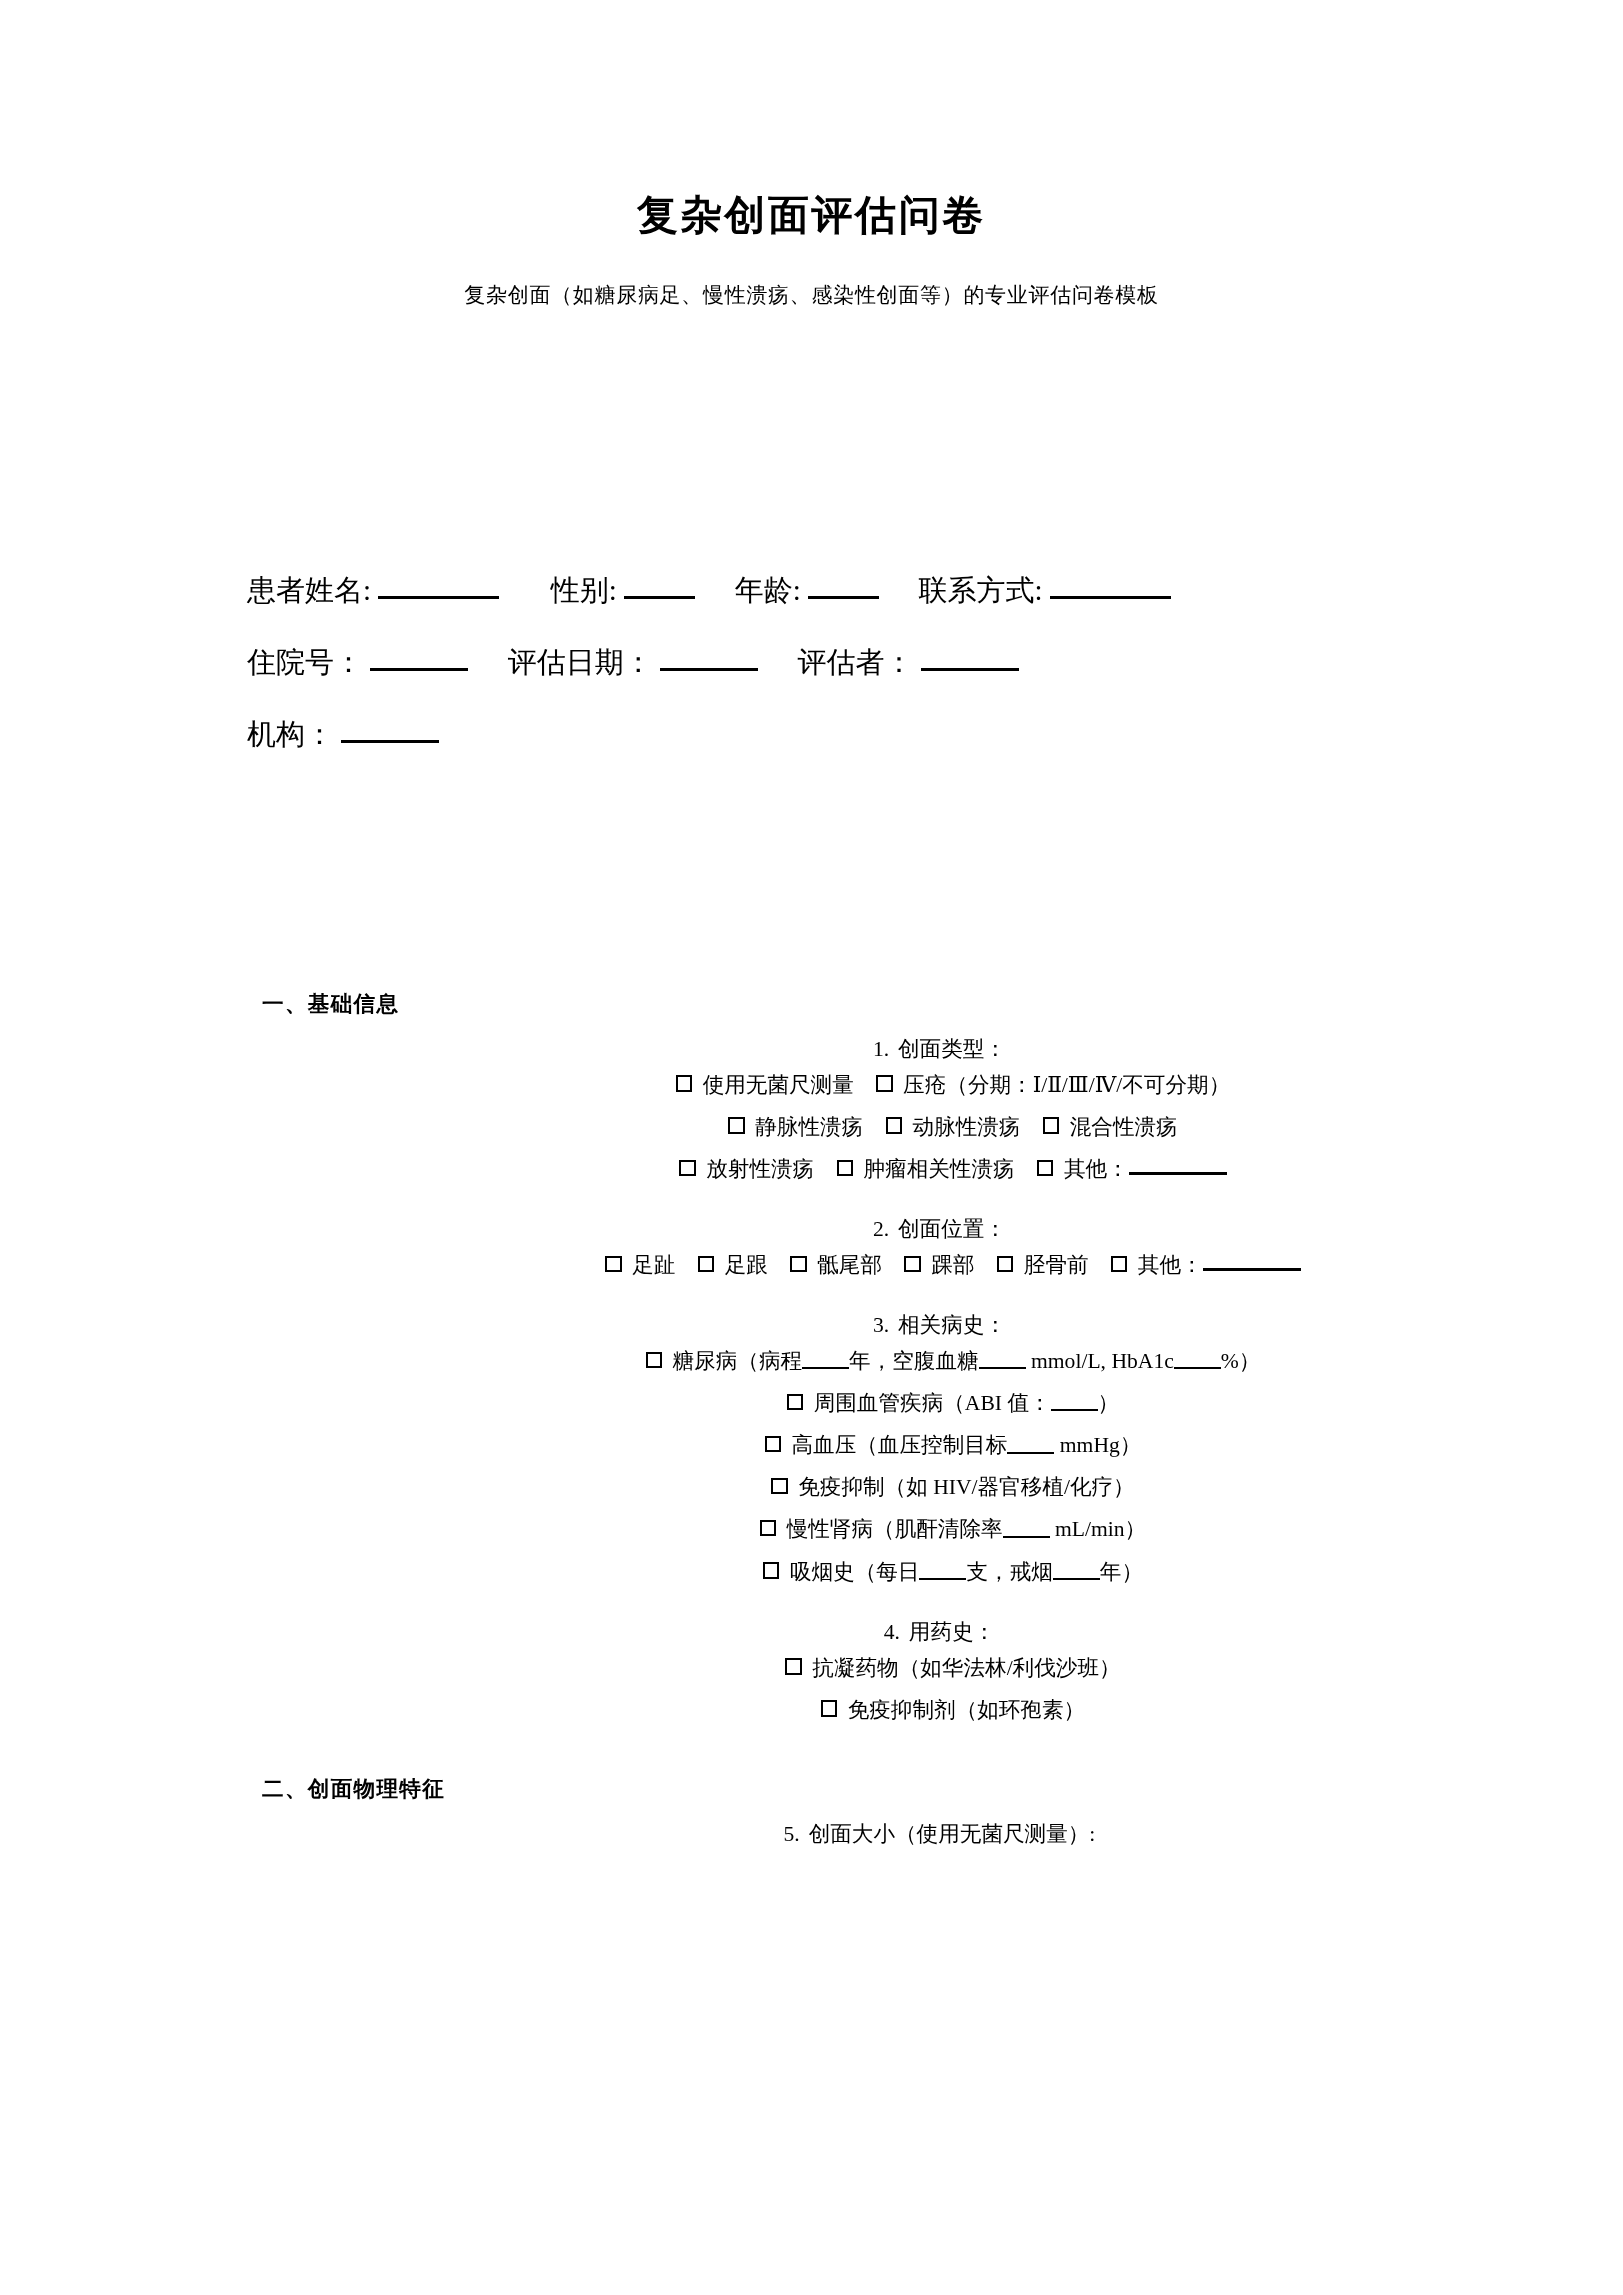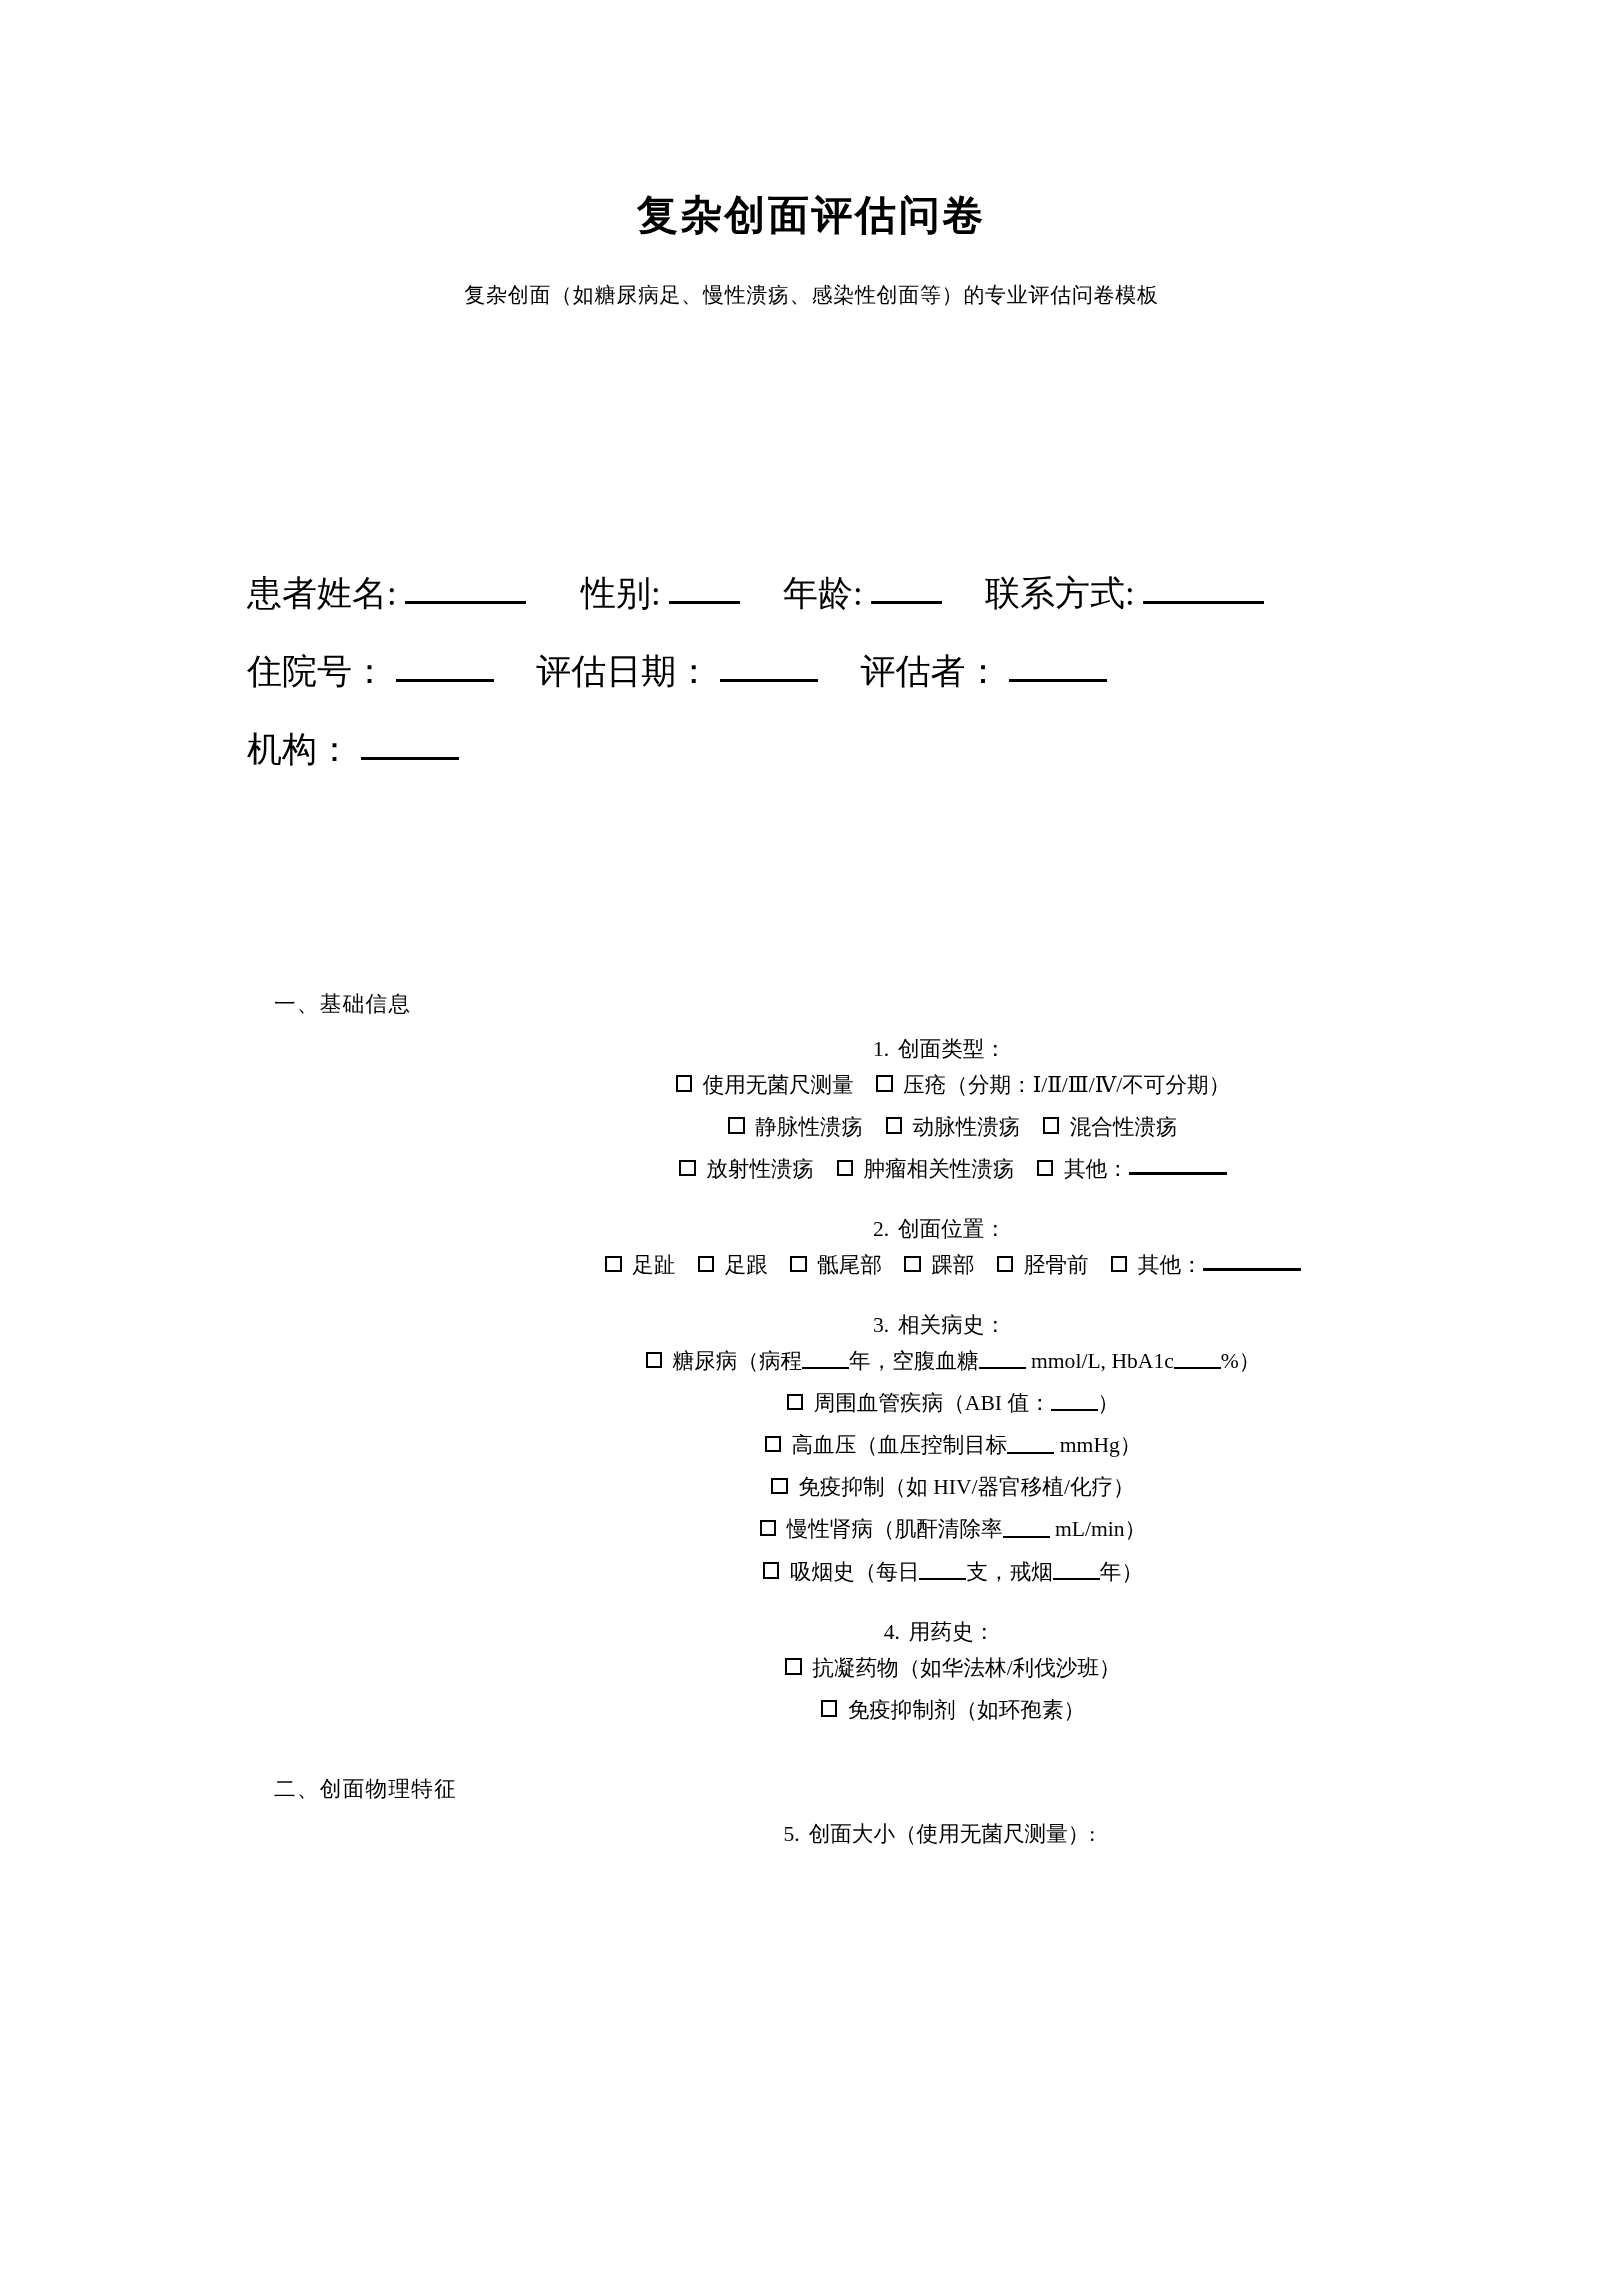--- a/index.html
+++ b/index.html
@@ -47,21 +47,21 @@
   }
 
   
   .ident-block {
     position: absolute;
     left: 247px;
     top: 576px;
     width: 1244px;
   }
   .ident-line {
-    font-size: 35px;
+    font-size: 29px;
     line-height: 1.0;
     margin: 0 0 43px 0;
     white-space: nowrap;
   }
   .ident-line .gap-lg { display: inline-block; width: 37px; }
   .ident-line .gap-md { display: inline-block; width: 25px; }
 
   .blank {
     display: inline-block;
     border-bottom: 3.3px solid #000;
@@ -81,24 +81,25 @@
 
   
   .body-block {
     position: absolute;
     left: 0;
     top: 990px;
     width: 1623px;
   }
   .section-head {
     font-size: 21.6px;
-    margin: 0 0 17px 12px;
+    margin: 0 0 17px 0;
     padding-left: 262px;
     letter-spacing: 1.3px;
     line-height: 1.3;
+    font-weight: bold;
   }
   .section-head.second { margin-top: 0; }
 
   .q {
     margin: 0 0 9.2px 0;
     padding-left: 247px;
     text-align: center;
   }
   .q-title {
     font-size: 21.6px;

